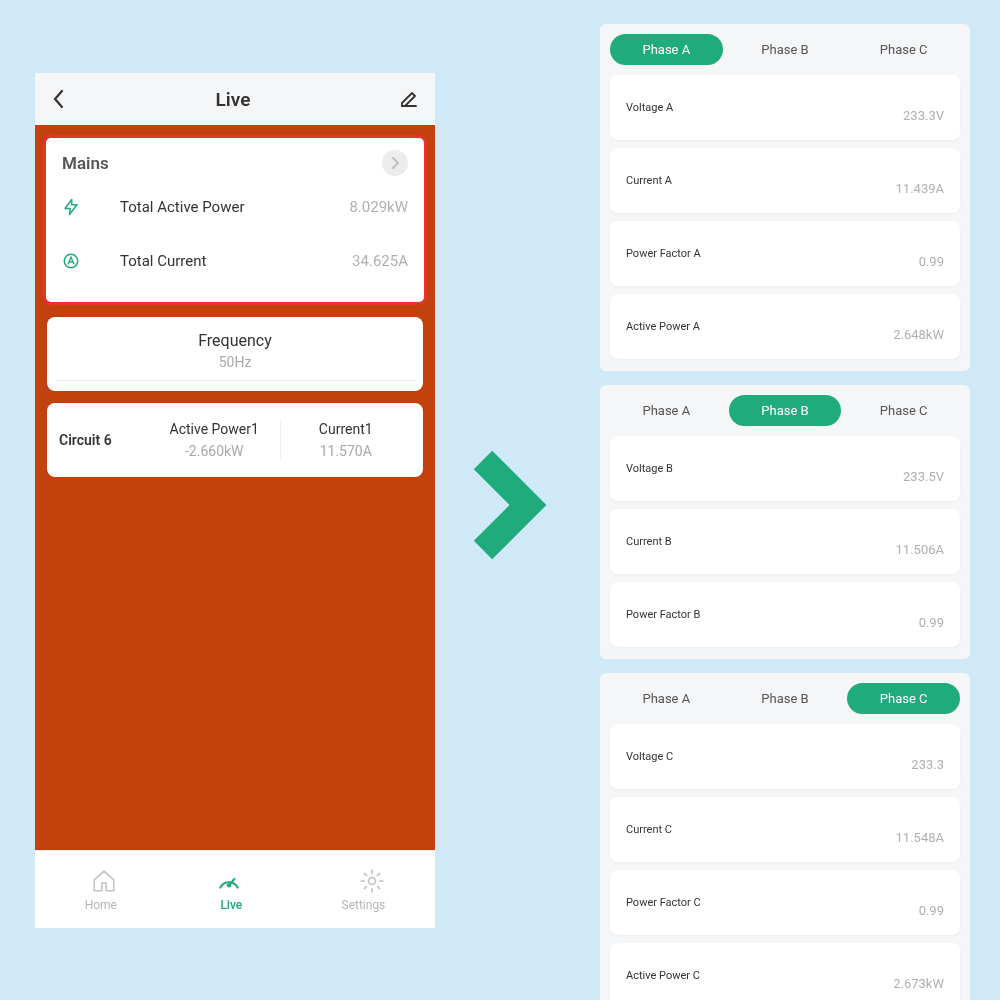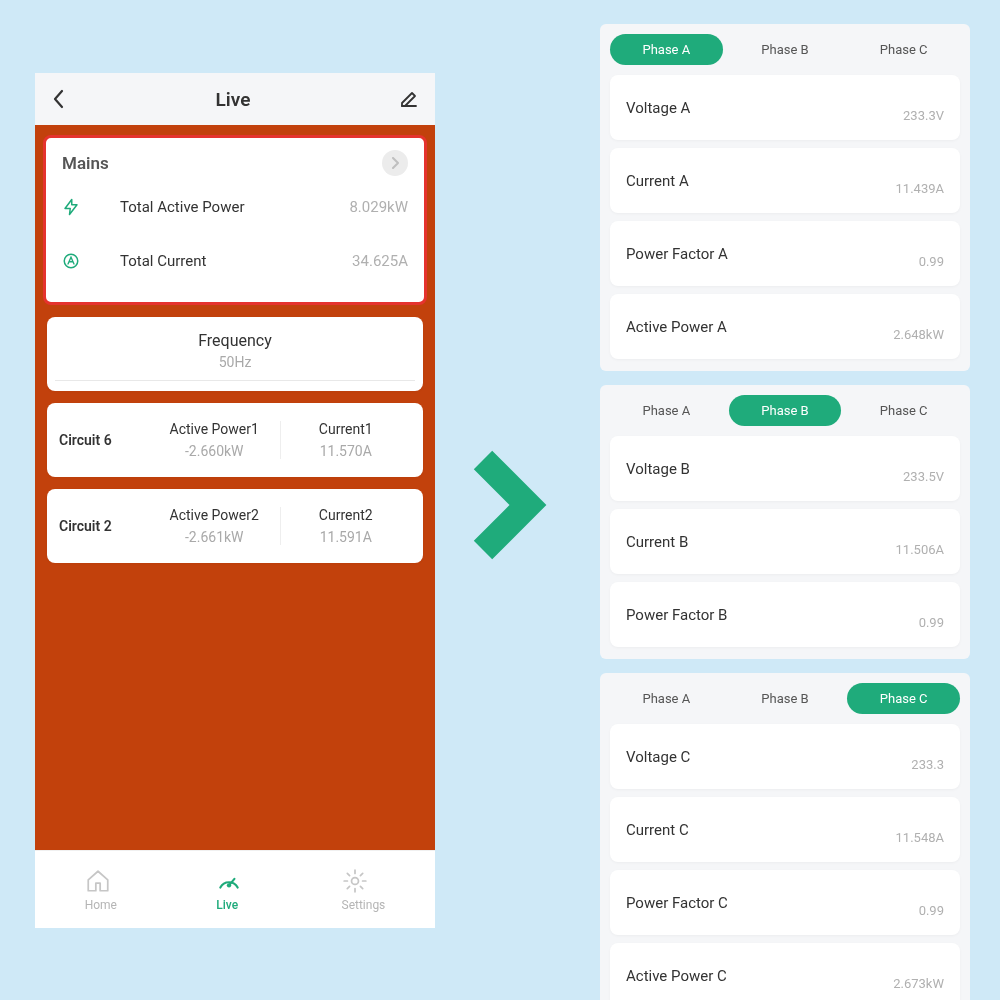--- a/index.html
+++ b/index.html
@@ -95,21 +95,21 @@
   .circuit-sep { width: 1px; height: 38px; background: #eee; }
 
   .bottom-nav {
     height: 78px;
     background: #fff;
     display: flex;
     align-items: center;
     justify-content: space-around;
     border-top: 1px solid #f0f0f0;
   }
-  .nav-item { display: flex; flex-direction: column; align-items: flex-start; gap: 4px; }
+  .nav-item { display: flex; flex-direction: column; align-items: flex-end; gap: 4px; }
   .nav-label { font-size: 12px; color: #b5b5b5; }
   .nav-label.active { color: #1fab7b; font-weight: 500; }
 
   
   .big-arrow {
     position: absolute;
     left: 468px;
     top: 450px;
   }
 
@@ -143,21 +143,21 @@
     background: #fff;
     border-radius: 8px;
     box-shadow: 0 1px 3px rgba(0,0,0,.04);
     display: flex;
     justify-content: space-between;
     align-items: center;
     padding: 17px 16px;
     margin-top: 8px;
   }
   .phase-row:first-of-type { margin-top: 0; }
-  .phase-row .p-label { font-size: 15px; color: #333; }
+  .phase-row .p-label { font-size: 11px; color: #333; }
   .phase-row .p-value { font-size: 13px; color: #b0b0b0; margin-top: 16px; }
 </style>
 </head>
 <body>
 
 <div class="phone">
   <div class="phone-header">
     <div class="back-btn">
       <svg width="16" height="20" viewBox="0 0 16 20">
         <polyline points="11,2 4,10 11,18" fill="none" stroke="#333" stroke-width="2.2" stroke-linecap="round" stroke-linejoin="round"></polyline>
@@ -218,32 +218,20 @@
         <div class="c-label">Active Power1</div>
         <div class="c-value">-2.660kW</div>
       </div>
       <div class="circuit-sep"></div>
       <div class="circuit-col">
         <div class="c-label">Current1</div>
         <div class="c-value">11.570A</div>
       </div>
     </div>
 
-    <div class="circuit-card">
-      <div class="circuit-name">Circuit 2</div>
-      <div class="circuit-col">
-        <div class="c-label">Active Power2</div>
-        <div class="c-value">-2.661kW</div>
-      </div>
-      <div class="circuit-sep"></div>
-      <div class="circuit-col">
-        <div class="c-label">Current2</div>
-        <div class="c-value">11.591A</div>
-      </div>
-    </div>
 
   </div>
 
   <div class="bottom-nav">
     <div class="nav-item">
       <svg width="26" height="26" viewBox="0 0 24 24">
         <path d="M3 11 L12 3 L21 11 L21 21 L14 21 L14 14 L10 14 L10 21 L3 21 Z" fill="none" stroke="#c6c6c6" stroke-width="1.6" stroke-linejoin="round"></path>
       </svg>
       <span class="nav-label">Home</span>
     </div>

